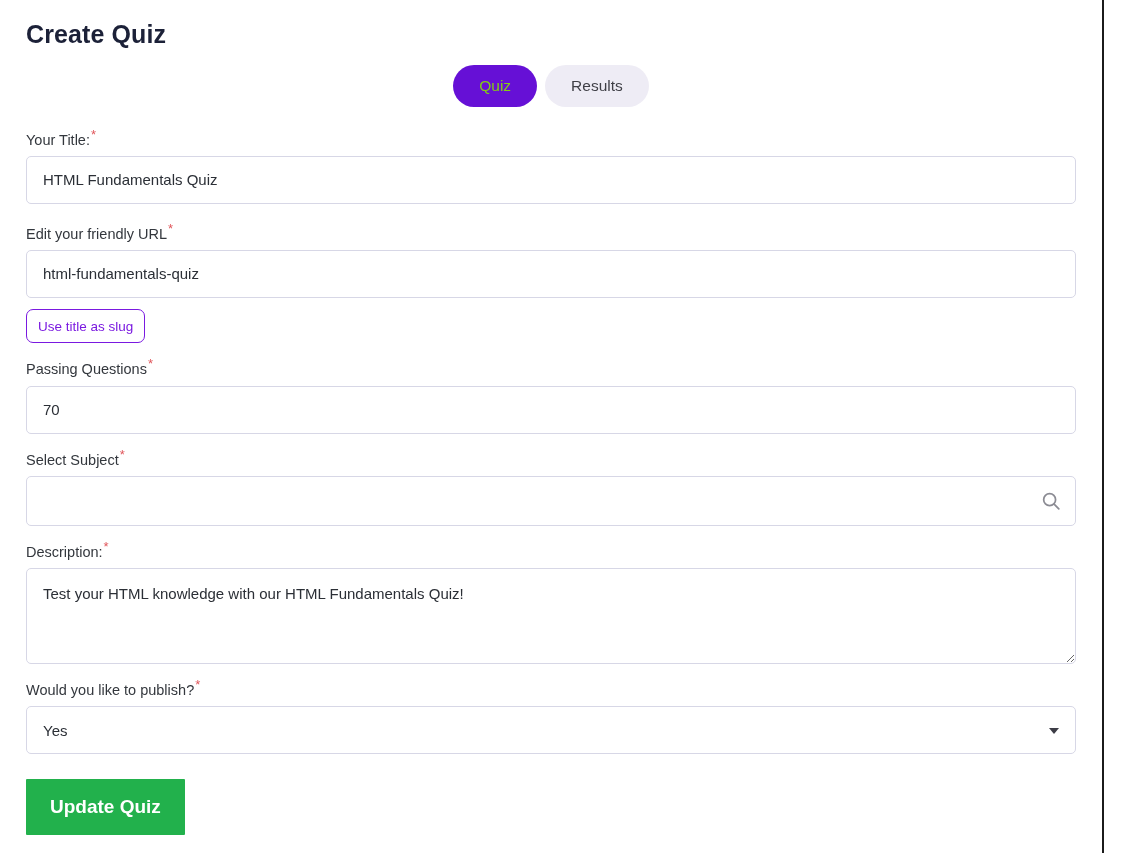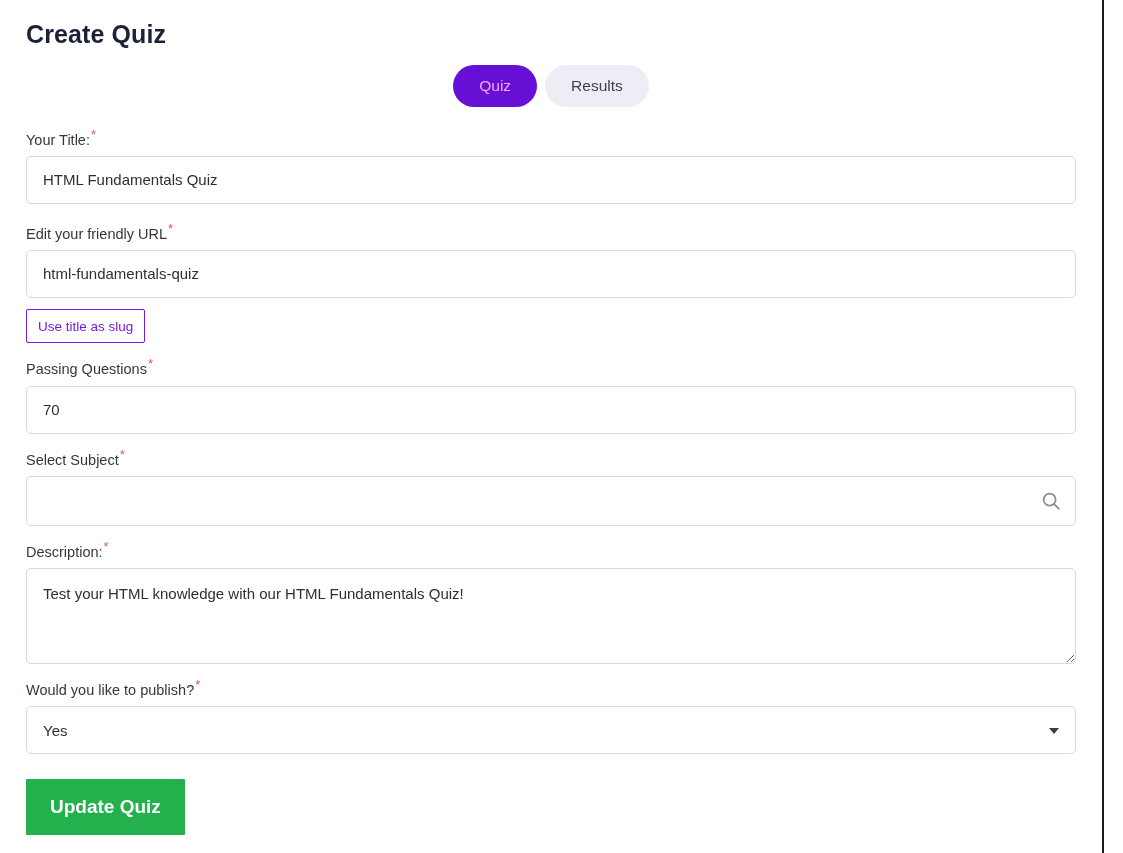--- a/index.html
+++ b/index.html
@@ -53,21 +53,21 @@
     background: #eeecf5;
     color: #3f3f46;
     cursor: pointer;
     display: flex;
     align-items: center;
     justify-content: center;
     white-space: nowrap;
   }
   .tab.active {
     background: #6610d6;
-    color: #f0abfc;
+    color: #84cc16;
   }
 
   
   .form { margin-top: 20px; }
   .field { margin-bottom: 0; }
   .label {
     font-size: 14.5px;
     color: #33373d;
     display: block;
     margin-bottom: 7px;
@@ -99,21 +99,21 @@
   
   .slug-btn {
     margin-top: 11px;
     display: inline-flex;
     align-items: center;
     justify-content: center;
     height: 34px;
     padding: 0 11px;
     background: #ffffff;
     border: 1px solid #7a19e0;
-    border-radius: 2px;
+    border-radius: 7px;
     color: #7a19e0;
     font-size: 13.5px;
     font-family: "Liberation Sans", sans-serif;
     cursor: pointer;
   }
 
   
   .search-wrap { position: relative; }
   .search-wrap .control { padding-right: 46px; height: 50px; line-height: 50px; }
   .search-icon {

